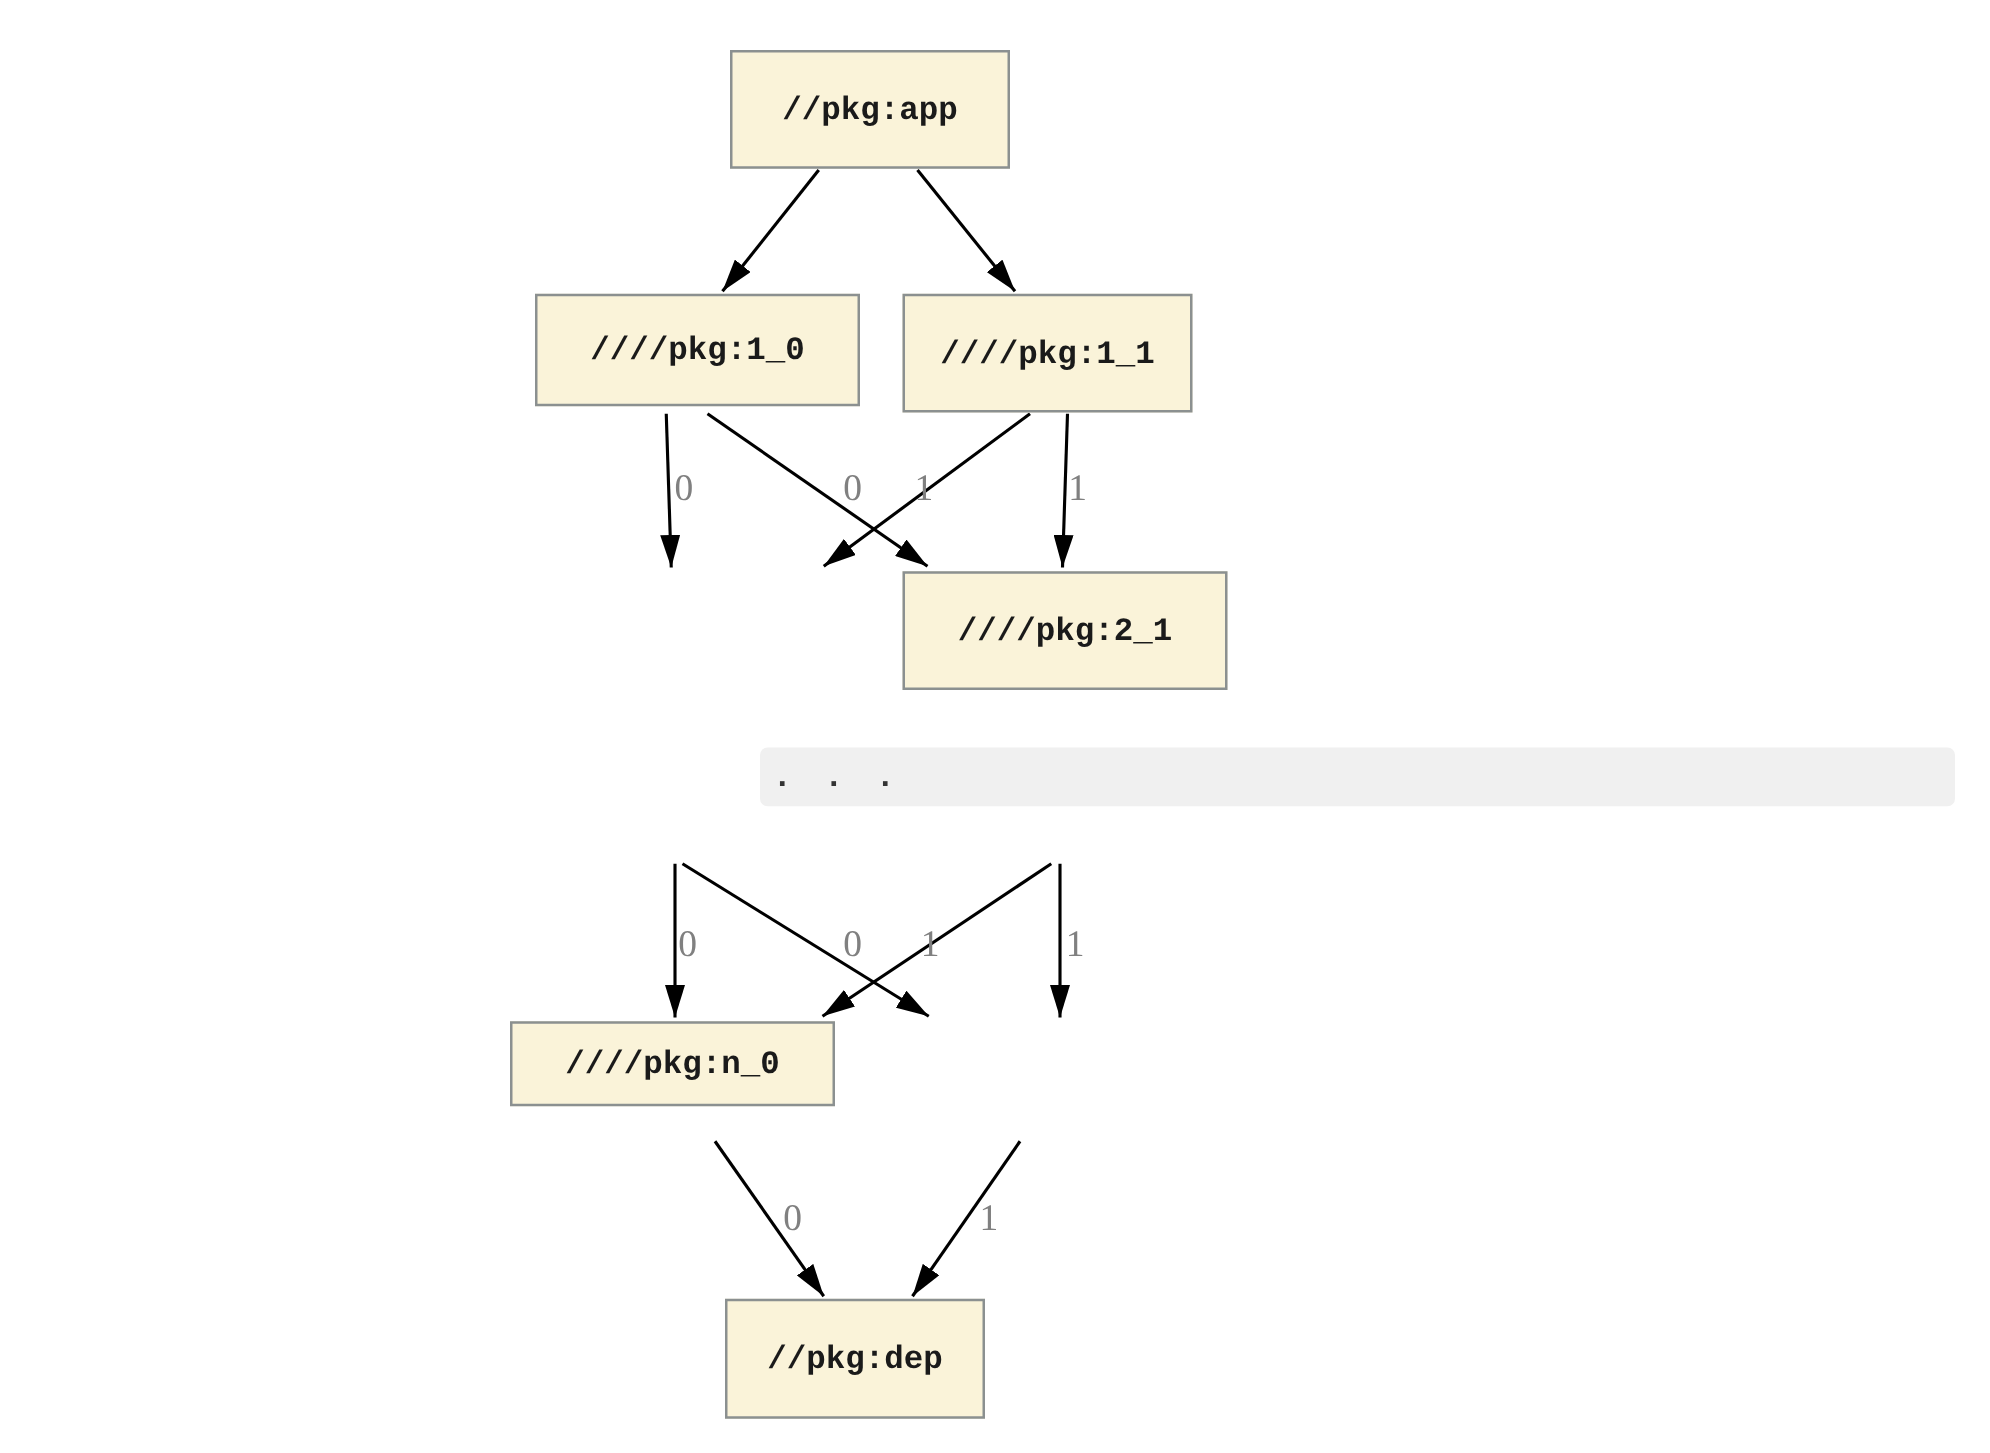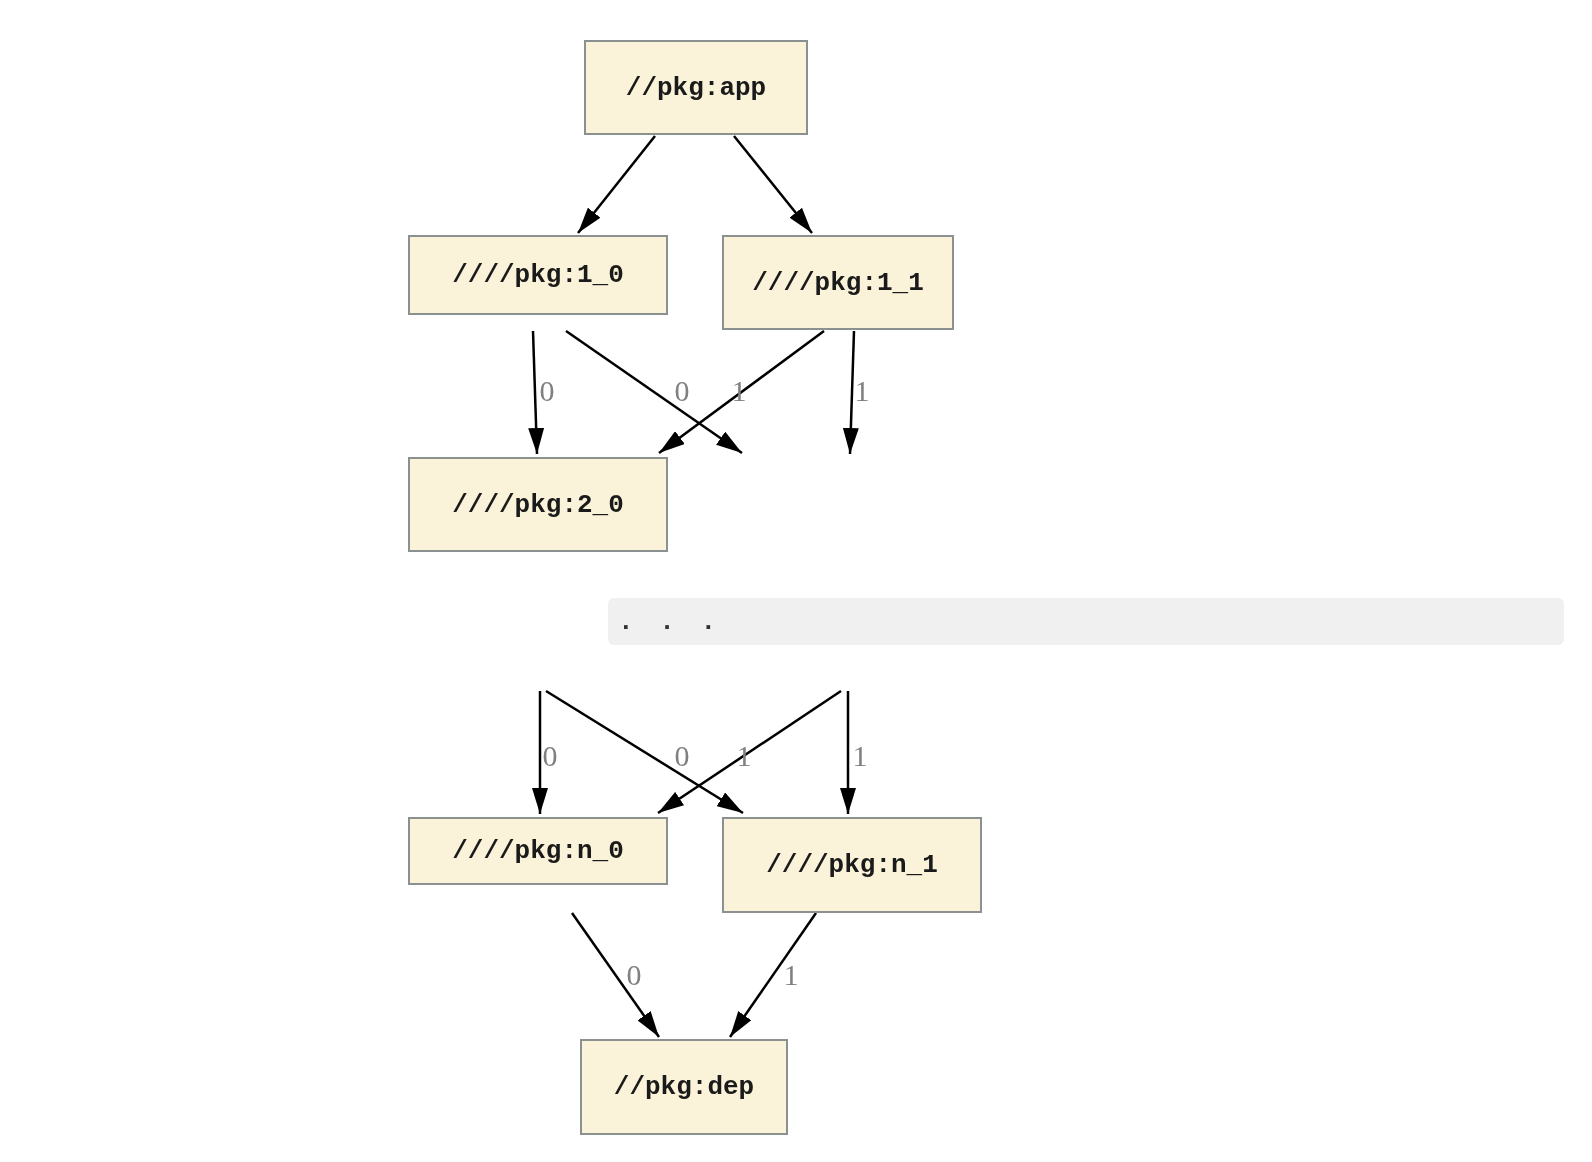--- a/index.html
+++ b/index.html
@@ -91,25 +91,24 @@
     <line x1="854" y1="331" x2="850" y2="454" marker-end="url(#arrow)"></line>
     <line x1="540" y1="691" x2="540" y2="814" marker-end="url(#arrow)"></line>
     <line x1="546" y1="691" x2="743" y2="813" marker-end="url(#arrow)"></line>
     <line x1="841" y1="691" x2="658" y2="813" marker-end="url(#arrow)"></line>
     <line x1="848" y1="691" x2="848" y2="814" marker-end="url(#arrow)"></line>
     <line x1="572" y1="913" x2="659" y2="1037" marker-end="url(#arrow)"></line>
     <line x1="816" y1="913" x2="730" y2="1037" marker-end="url(#arrow)"></line>
   </svg>
 
   <div class="node" style="left:584px; top:40px;  width:224px; height:95px;">//pkg:app</div>
-  <div class="node" style="left:408px; top:235px; width:260px; height:80px;">////pkg:1_0</div>
+  <div class="node" style="left:428px; top:235px; width:260px; height:90px;">////pkg:1_0</div>
   <div class="node" style="left:722px; top:235px; width:232px; height:95px;">////pkg:1_1</div>
-  <div class="node" style="left:408px; top:457px; width:260px; height:95px;">////pkg:2_0</div>
+  <div class="node" style="left:722px; top:457px; width:260px; height:95px;">////pkg:2_1</div>
   <div class="node" style="left:408px; top:817px; width:260px; height:68px;font-family:Liberation Mono, monospace;">////pkg:n_0</div>
-  <div class="node" style="left:722px; top:817px; width:260px; height:96px;">////pkg:n_1</div>
   <div class="node" style="left:580px; top:1039px; width:208px; height:96px;">//pkg:dep</div>
 
   <div class="band">
     <span class="dots">. . .</span>
   </div>
 
   <span class="edge-label" style="left:547px; top:391px;">0</span>
   <span class="edge-label" style="left:682px; top:391px;">0</span>
   <span class="edge-label" style="left:739px; top:391px;">1</span>
   <span class="edge-label" style="left:862px; top:391px;">1</span>

